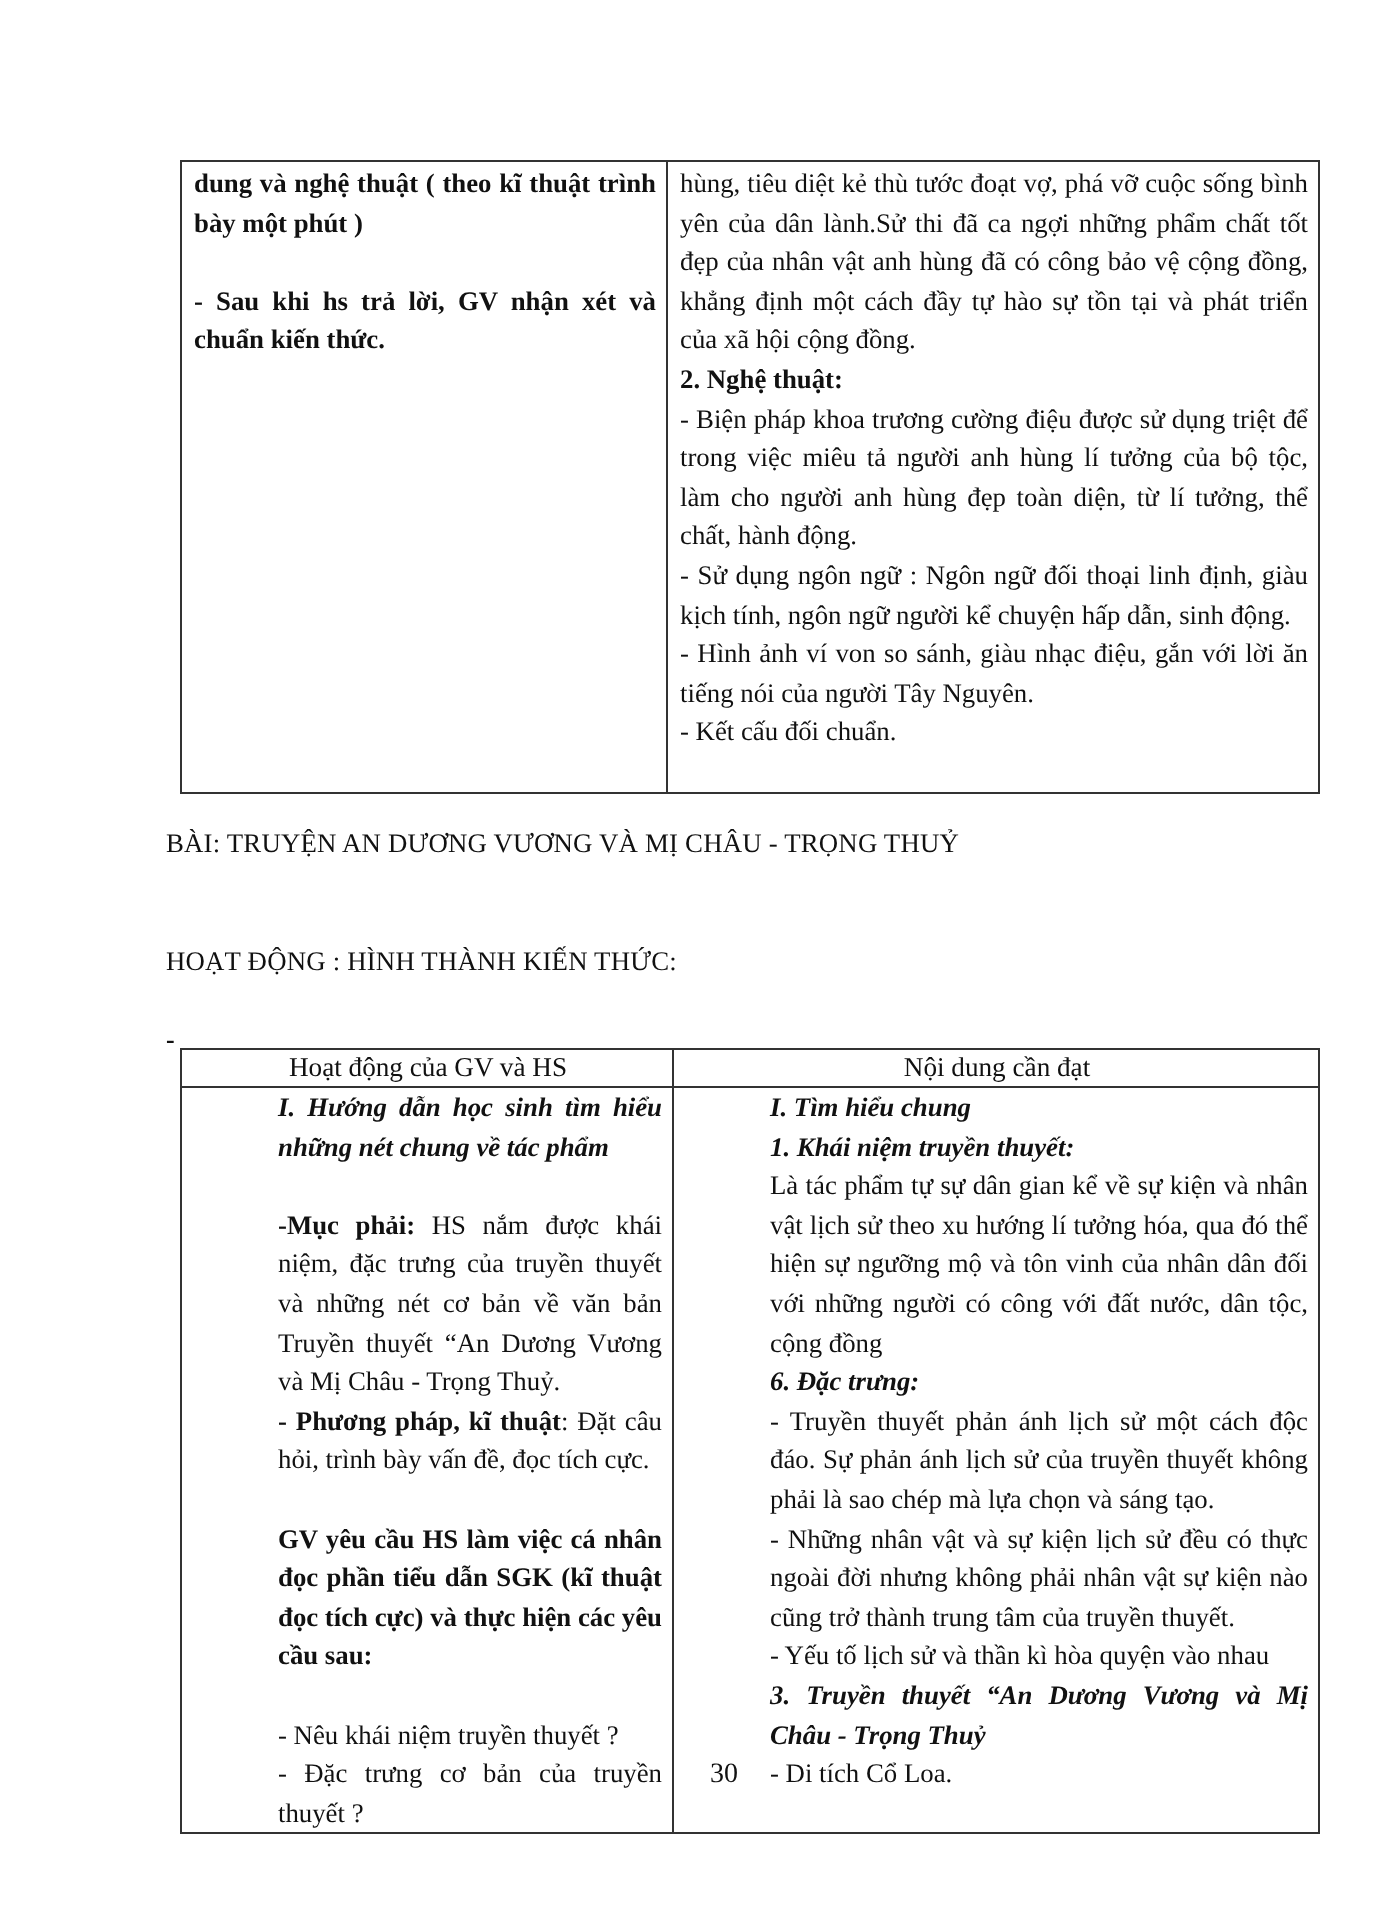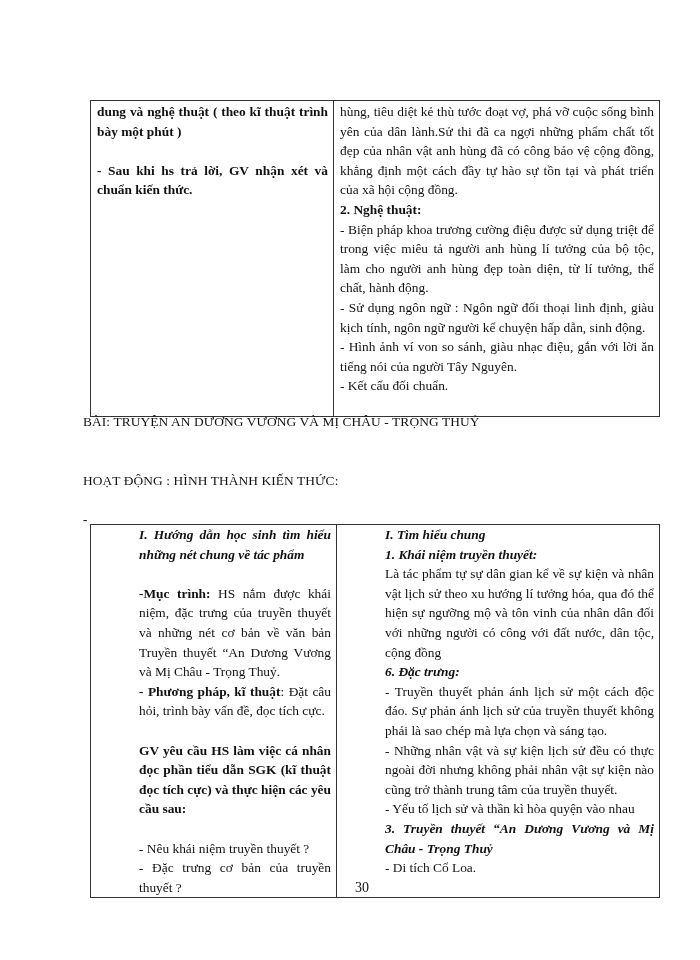--- a/index.html
+++ b/index.html
@@ -23,21 +23,21 @@
       table-layout: fixed;
       font-size: 13.4px;
       line-height: 19.6px;
     }
     .tbl td, .tbl th {
       border: 1.4px solid #333;
       vertical-align: top;
       padding: 0 5px 0 6px;
       text-align: justify;
     }
-    #table1 { top: 80px; margin-top: 20px; }
+    #table1 { top: 80px; }
     #table1 td { height: 314px; padding-top: 1px; }
     #table2 { top: 524px; }
     #table2 th {
       font-weight: normal;
       text-align: center;
       height: 18px;
       line-height: 18px;
       font-size: 13.6px;
     }
     #table2 td { height: 328px; padding-top: 0; padding-left: 48px; }
@@ -101,25 +101,29 @@
 <div id="lesson-title" class="heading">BÀI:  TRUYỆN  AN DƯƠNG VƯƠNG VÀ  MỊ  CHÂU - TRỌNG THUỶ</div>
 <div id="section-title" class="heading">HOẠT ĐỘNG : HÌNH THÀNH  KIẾN  THỨC:</div>
 <div id="dash-mark">-</div>
 
 <table id="table2" class="tbl">
   <colgroup>
       <col style="width:246px">
       <col style="width:323px">
     </colgroup>
   <tbody>
+      <tr>
+    <th>Hoạt động của GV và HS</th>
+    <th>Nội dung cần đạt</th>
+  </tr>
   <tr>
     <td>
       <p class="p bi">I. Hướng dẫn học sinh tìm hiểu những nét chung về tác phẩm</p>
       <div class="gap"></div>
-      <p class="p"><span class="b">-Mục trình:</span><span> HS nắm được khái niệm, đặc trưng của truyền thuyết và những nét cơ bản về văn bản Truyền thuyết “An Dương Vương và Mị Châu - Trọng Thuỷ.</span></p>
+      <p class="p"><span class="b">-Mục phải:</span><span> HS nắm được khái niệm, đặc trưng của truyền thuyết và những nét cơ bản về văn bản Truyền thuyết “An Dương Vương và Mị Châu - Trọng Thuỷ.</span></p>
       <p class="p"><span class="b">- Phương pháp, kĩ thuật</span><span>: Đặt câu hỏi, trình bày vấn đề, đọc tích cực.</span></p>
       <div class="gap"></div>
       <p class="p b"> GV yêu cầu HS làm việc cá nhân đọc phần tiểu dẫn SGK (kĩ thuật đọc tích cực) và thực hiện các yêu cầu sau:</p>
       <div class="gap"></div>
       <p class="p">-  Nêu khái niệm truyền thuyết ?</p>
       <p class="p">- Đặc trưng cơ bản của truyền thuyết ?</p>
     </td>
     <td>
       <p class="p bi">I. Tìm hiểu chung</p>
       <p class="p bi">1. Khái niệm truyền thuyết:</p>

